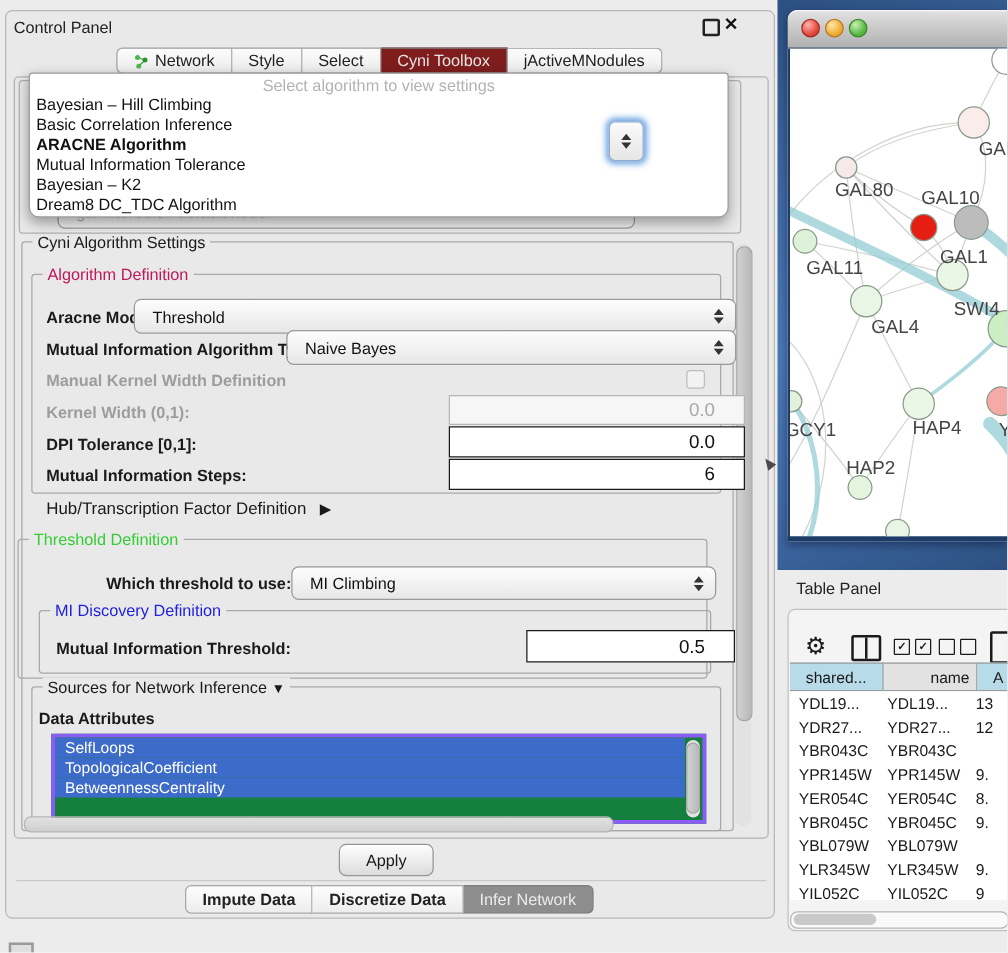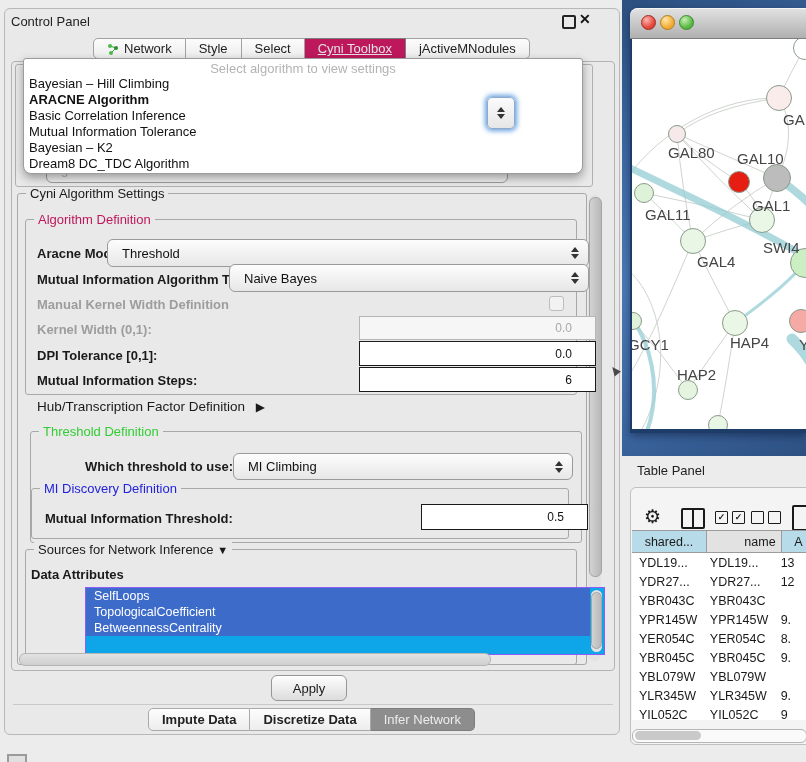--- a/index.html
+++ b/index.html
@@ -10,21 +10,21 @@
   .cpanel{position:absolute;left:4px;top:8px;width:614px;height:725px;background:#e9e9e9;
           border:1px solid #b8b8b8;border-radius:6px;}
   .cp-title{position:absolute;left:6px;top:5px;font-size:13px;color:#222;}
   .float-ic{position:absolute;left:557px;top:6px;width:10px;height:10px;border:2px solid #222;border-radius:2px;background:#e9e9e9;}
   .close-ic{position:absolute;left:574px;top:2px;font-size:14px;font-weight:bold;color:#111;}
   .tabrow{position:absolute;left:88px;top:29px;display:flex;height:21px;}
   .tab{display:flex;align-items:center;gap:5px;padding:0 13px;font-size:13px;background:linear-gradient(#fcfcfc,#ececec);
        border:1px solid #a2a2a2;border-left:none;color:#222;white-space:nowrap;}
   .tab:first-child{border-left:1px solid #a2a2a2;border-radius:5px 0 0 5px;}
   .tab:last-child{border-radius:0 5px 5px 0;}
-  .tab.sel{background:#be185d;color:#e3e3e3;border-color:#7d7d7d;text-decoration:underline;}
+  .tab.sel{background:#7f1d1d;color:#e3e3e3;border-color:#7d7d7d;}
   .content{position:absolute;left:6px;top:52px;width:602px;height:608px;border:1px solid #b3b3b3;border-radius:4px;background:#e9e9e9;}
   
   .ddown{position:absolute;left:18px;top:49px;width:558px;height:112px;background:#fff;border:1px solid #9c9c9c;
          border-radius:3px 3px 8px 8px;box-shadow:0 4px 10px rgba(0,0,0,.35);z-index:50;overflow:hidden;padding-top:2px;}
   .dd-ph{height:15px;text-align:center;font-size:13px;color:#b3b3b3;}
   .dd-item{height:16px;line-height:16px;padding-left:5px;font-size:13px;color:#111;white-space:nowrap;}
   .dd-item.bold{font-weight:bold;}
   .ghost-group{position:absolute;left:10px;top:55px;width:576px;height:121px;border:1px solid #b0b0b0;border-radius:3px;z-index:5;}
   .ghost-combo{position:absolute;left:41px;top:147px;width:446px;height:25px;border:1px solid #9a9a9a;border-radius:6px;
                background:#f0f0f0;z-index:10;font-size:13px;color:#b0b0b0;line-height:25px;padding-left:14px;}
@@ -33,27 +33,27 @@
   
   .group{position:absolute;border:1px solid #a8a8a8;border-radius:3px;}
   .legend{position:absolute;top:-8px;left:8px;background:#e9e9e9;padding:0 4px;font-size:13px;white-space:nowrap;}
   .lbl{position:absolute;font-size:13px;font-weight:bold;white-space:nowrap;color:#1a1a1a;}
   .lbl.dis{color:#9d9d9d;}
   .combo{position:absolute;border:1px solid #9a9a9a;border-radius:6px;background:linear-gradient(#fdfdfd,#e7e7e7);
          font-size:13px;color:#111;display:flex;align-items:center;padding-left:14px;}
   .spin{position:absolute;right:9px;top:50%;transform:translateY(-50%);display:flex;flex-direction:column;gap:2px;align-items:center;}
   .tri-up{width:0;height:0;border-left:4px solid transparent;border-right:4px solid transparent;border-bottom:5px solid #333;}
   .tri-dn{width:0;height:0;border-left:4px solid transparent;border-right:4px solid transparent;border-top:5px solid #333;}
-  .field{position:absolute;background:#fff;border:1px solid #1a1a1a;font-size:12px;color:#111;
+  .field{position:absolute;background:#fff;border:1px solid #1a1a1a;font-size:15px;color:#111;
          display:flex;align-items:center;justify-content:flex-end;padding-right:23px;}
   .field.dis{background:#f6f6f6;border:1px solid #b5b5b5;color:#a9a9a9;}
   .chk{position:absolute;width:13px;height:13px;border:1px solid #bdbdbd;border-radius:3px;background:#f2f2f2;}
   .scrollv{position:absolute;border-radius:7px;background:#e2e2e2;}
   .thumbv{position:absolute;left:1px;width:11px;background:linear-gradient(90deg,#d2d2d2,#b8b8b8);border:1px solid #a5a5a5;border-radius:6px;}
-  .attr-list{position:absolute;background:#0ea5e9;border:1px solid #8b5cf6;overflow:hidden;margin-left:44px;}
+  .attr-list{position:absolute;background:#15803d;border:3px solid #8b5cf6;overflow:hidden;}
   .attr-item{height:16px;line-height:16px;background:#3d6bc9;color:#fff;font-size:12.5px;padding-left:8px;width:496px;}
   .hscroll{position:absolute;background:linear-gradient(#e2e2e2,#cfcfcf);border:1px solid #b5b5b5;border-radius:6px;}
   .applybtn{position:absolute;left:266px;top:666px;width:74px;height:24px;border:1px solid #969696;border-radius:6px;
             background:linear-gradient(#fefefe,#dcdcdc);font-size:13px;display:flex;align-items:center;justify-content:center;}
   .btabs{position:absolute;left:143px;top:699px;display:flex;height:23px;}
   .btab{display:flex;align-items:center;padding:0 13px;font-size:13px;font-weight:bold;background:linear-gradient(#fdfdfd,#ededed);
         border:1px solid #a9a9a9;border-left:none;color:#222;white-space:nowrap;}
   .btab:first-child{border-left:1px solid #a9a9a9;border-radius:5px 0 0 5px;}
   .btab:last-child{border-radius:0 5px 5px 0;}
   .btab.sel{background:#8d8d8d;color:#ececec;border-color:#7d7d7d;font-weight:normal;}
@@ -130,22 +130,22 @@
     <div class="ghost-spin">
       <div class="spin">
           <div class="tri-up"></div>
           <div class="tri-dn"></div>
         </div>
     </div>
 
     <div class="ddown" id="ddown">
       <div class="dd-ph">Select algorithm to view settings</div>
     <div class="dd-item">Bayesian – Hill Climbing</div>
+        <div class="dd-item">Basic Correlation Inference</div>
         <div class="dd-item bold">ARACNE Algorithm</div>
-        <div class="dd-item">Basic Correlation Inference</div>
         <div class="dd-item">Mutual Information Tolerance</div>
         <div class="dd-item">Bayesian – K2</div>
         <div class="dd-item">Dream8 DC_TDC Algorithm</div>
       </div>
 
     <div class="group" style="left:12px;top:184px;width:568px;height:470px;">
       <div class="legend">Cyni Algorithm Settings</div>
     </div>
     <div class="scrollv" style="left:583px;top:186px;width:13px;height:466px;">
       <div class="thumbv" style="top:2px;height:378px;"></div>
@@ -183,21 +183,21 @@
     <div class="lbl" style="left:32px;top:364px;">Mutual Information Steps:</div>
     <div class="field" style="left:354px;top:358px;width:212px;height:23px;">
       <span>6</span>
     </div>
 
     <div class="abs" style="left:32px;top:390px;font-size:13.5px;">
       <span>Hub/Transcription Factor Definition</span>
       <span style="margin-left:7px;font-size:12px;">▶</span>
     </div>
 
-    <div class="group" style="left:25px;top:422px;width:550px;height:110px;">
+    <div class="group" style="left:9px;top:422px;width:550px;height:110px;">
       <div class="legend" style="color:#33cc33;">Threshold Definition</div>
     </div>
     <div class="lbl" style="left:80px;top:450px;">Which threshold to use:</div>
     <div class="combo" style="left:228px;top:444px;width:324px;height:25px;">
       <span>MI Climbing</span>
       <div class="spin">
           <div class="tri-up"></div>
           <div class="tri-dn"></div>
         </div>
     </div>

